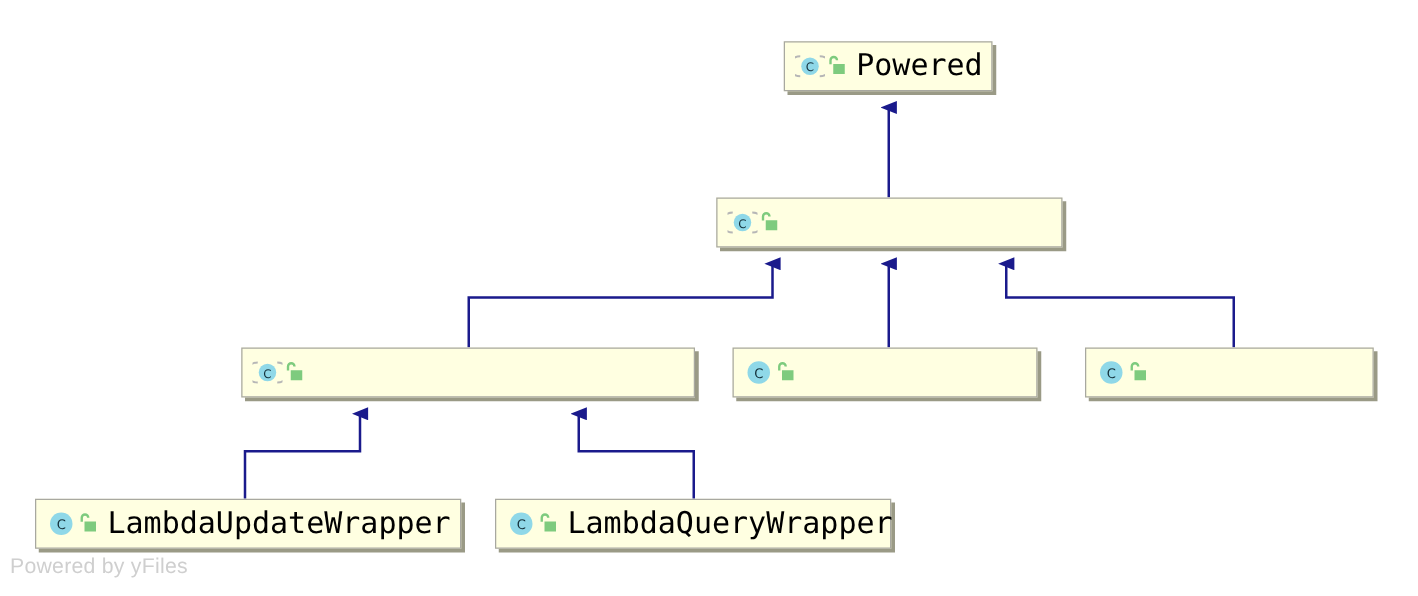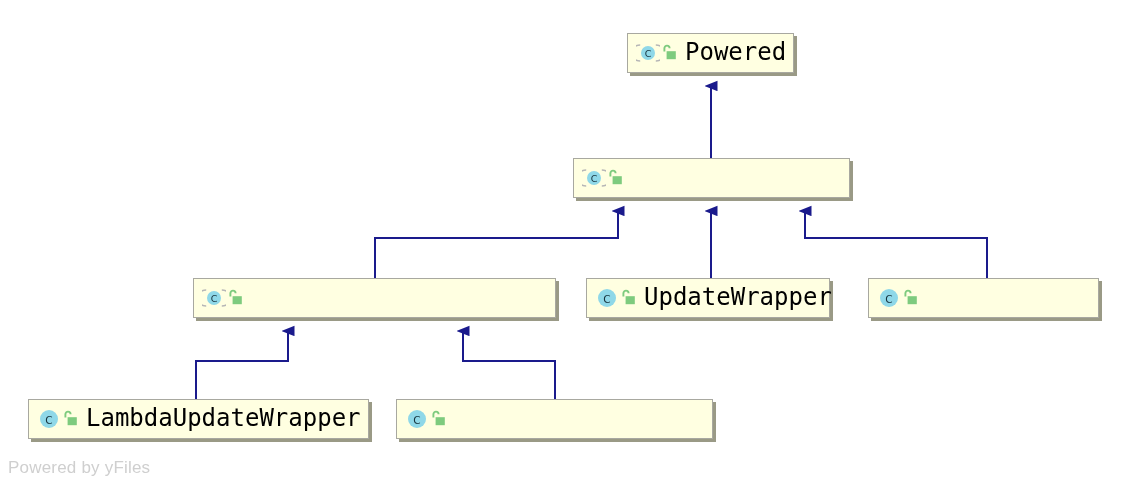--- a/index.html
+++ b/index.html
@@ -62,21 +62,20 @@
   }
   .watermark {
     position: absolute;
     left: 8px;
     top: 443px;
     font-family: "Liberation Sans", sans-serif;
     font-size: 17px;
     color: #cfcfcf;
     letter-spacing: 0.2px;
     user-select: none;
-    margin-top: 15px;
   }
 </style>
 </head>
 <body>
 
 <div id="canvas">
 
   <svg class="edges" viewBox="0 0 1134 477">
     <defs>
       <marker id="arrowhead" markerWidth="14" markerHeight="14" refX="5.2" refY="6.5" orient="auto" markerUnits="userSpaceOnUse">
@@ -155,21 +154,20 @@
         <circle cx="12" cy="11" r="9" fill="#8fd8e8"></circle>
         <text x="12" y="15.6" font-family="DejaVu Sans, sans-serif" font-size="10.5" text-anchor="middle" fill="#14303a">C</text>
       </svg>
     </span>
     <span class="icon-lock">
       <svg width="16" height="18" viewBox="0 0 16 18">
         <path d="M 3.4 7.4 L 3.4 4.2 A 2.6 2.6 0 0 1 8.6 4.2" stroke="#7ecb7e" stroke-width="1.9" fill="none"></path>
         <rect x="5.6" y="7.2" width="9.2" height="8" fill="#7ecb7e"></rect>
       </svg>
     </span>
-    <span class="node-label">UpdateWrapper</span>
   </div>
 
   <div class="uml-node" style="left:868px; top:278px; width:231px;">
     <span class="icon-class">
       <svg width="24" height="22" viewBox="0 0 24 22">
         <circle cx="12" cy="11" r="9" fill="#8fd8e8"></circle>
         <text x="12" y="15.6" font-family="DejaVu Sans, sans-serif" font-size="10.5" text-anchor="middle" fill="#14303a">C</text>
       </svg>
     </span>
     <span class="icon-lock">
@@ -202,17 +200,18 @@
         <circle cx="12" cy="11" r="9" fill="#8fd8e8"></circle>
         <text x="12" y="15.6" font-family="DejaVu Sans, sans-serif" font-size="10.5" text-anchor="middle" fill="#14303a">C</text>
       </svg>
     </span>
     <span class="icon-lock">
       <svg width="16" height="18" viewBox="0 0 16 18">
         <path d="M 3.4 7.4 L 3.4 4.2 A 2.6 2.6 0 0 1 8.6 4.2" stroke="#7ecb7e" stroke-width="1.9" fill="none"></path>
         <rect x="5.6" y="7.2" width="9.2" height="8" fill="#7ecb7e"></rect>
       </svg>
     </span>
+    <span class="node-label">LambdaQueryWrapper</span>
   </div>
 
   <div class="watermark">Powered by yFiles</div>
 
 </div>
 
 </body></html>

